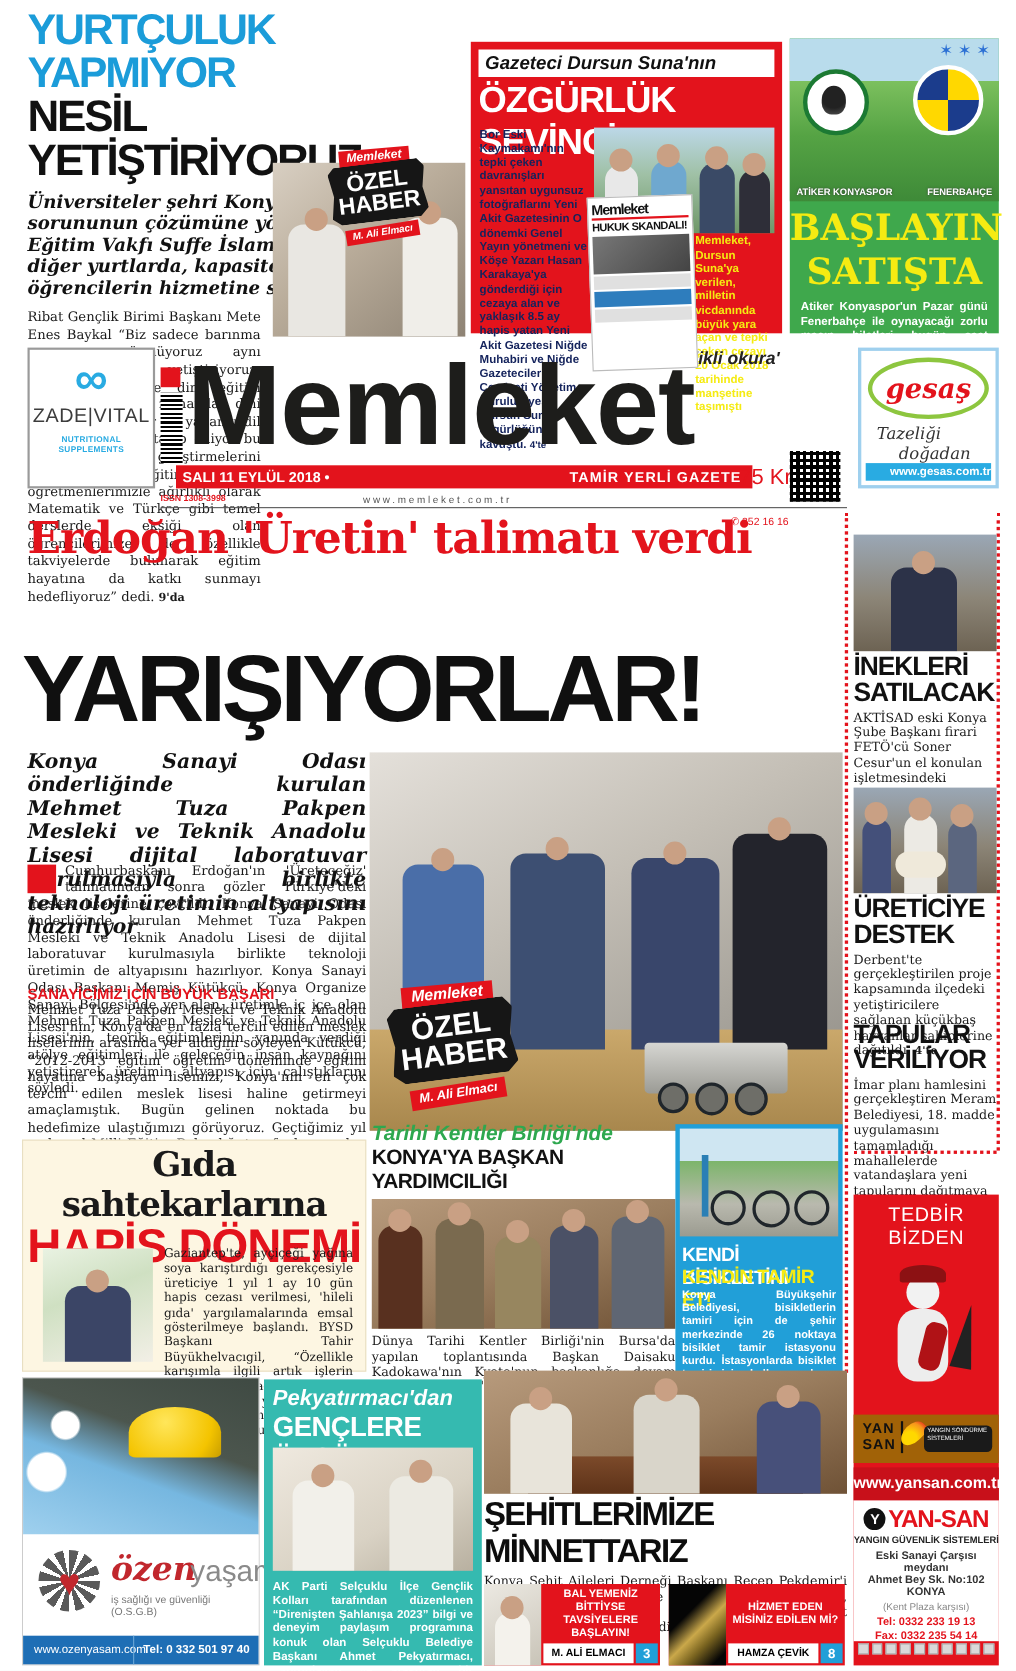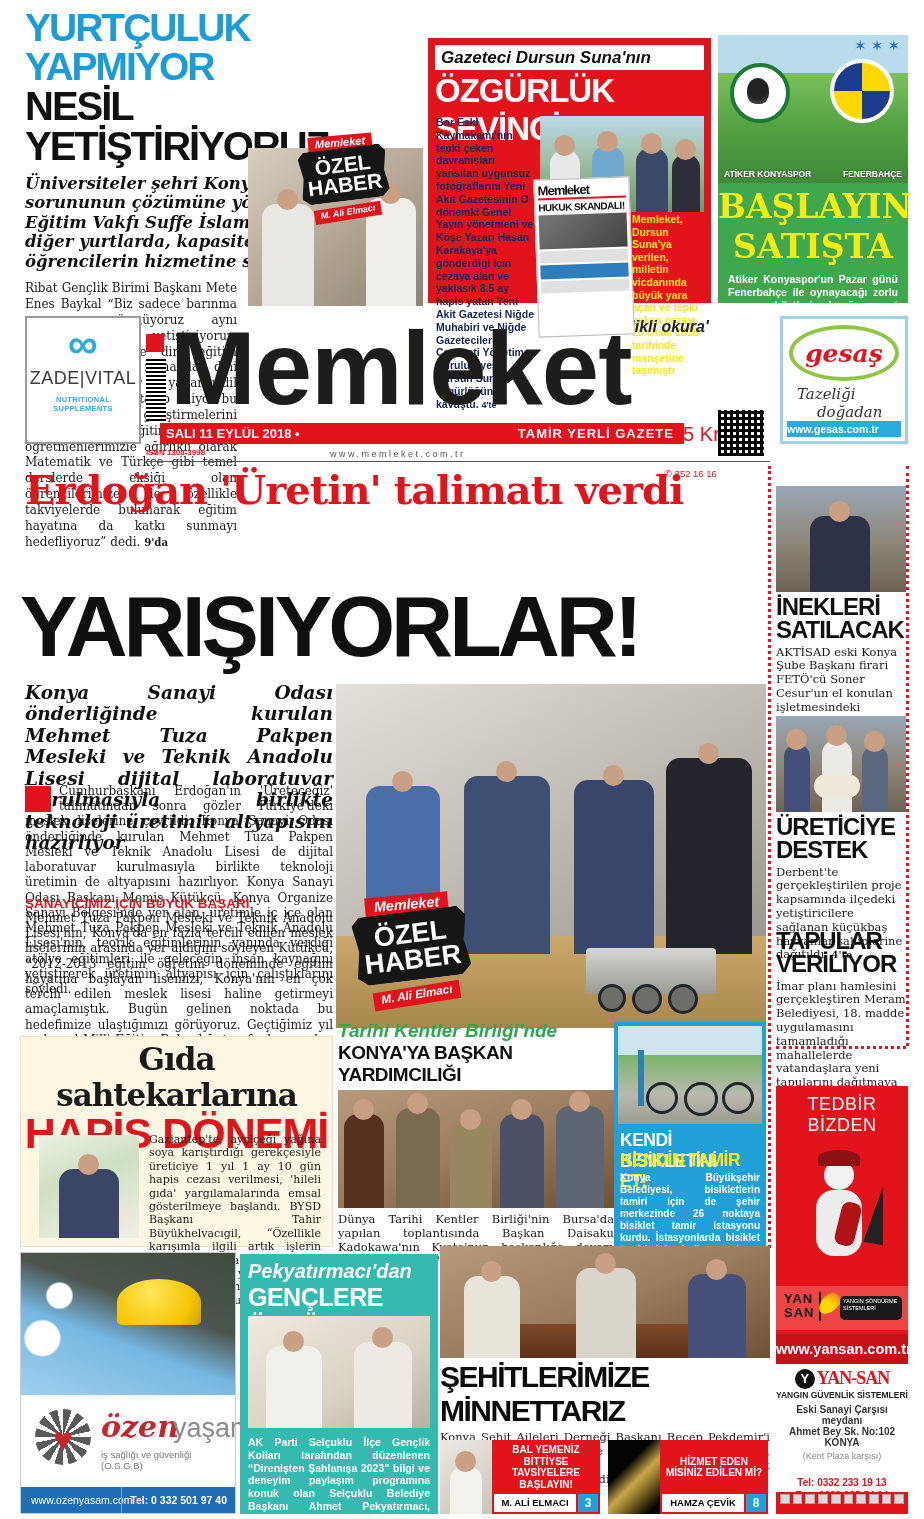--- a/index.html
+++ b/index.html
@@ -90,21 +90,21 @@
         background:repeating-linear-gradient(0deg,#000 0 3px,transparent 3px 6px),
                    repeating-linear-gradient(90deg,#000 0 3px,#fff 3px 6px);}
   .m-rule{left:146px;top:461px;width:624px;height:1px;background:#555;}
   .gesas{left:780px;top:316px;width:128px;height:128px;border:3px solid #9fd0ee;background:#fff;box-sizing:border-box;}
   .gesas .oval{margin:6px auto 0;width:102px;height:48px;border:4px solid #8dc63f;border-radius:50%;
                display:flex;align-items:center;justify-content:center;}
   .gesas .br{color:#e3131c;font-family:"DejaVu Serif",serif;font-style:italic;font-weight:bold;font-size:25px;}
   .gesas .s1{font-family:"DejaVu Serif",serif;font-style:italic;font-size:15px;color:#333;margin:4px 0 0 14px;}
   .gesas .s2{font-family:"DejaVu Serif",serif;font-style:italic;font-size:15px;color:#333;margin:0 0 0 34px;}
   .gesas .web{position:absolute;left:4px;right:4px;bottom:4px;background:#29abe2;color:#fff;
-              font-weight:bold;font-size:10.5px;text-align:left;line-height:16px;}
+              font-weight:bold;font-size:10.5px;text-align:right;line-height:16px;}
   
   .mk{left:25px;top:466px;color:#e3131c;font-weight:bold;font-size:40px;letter-spacing:-1px;font-family:"DejaVu Serif",serif;}
   .mh{left:20px;top:508px;width:752px;color:#101010;font-weight:bold;font-size:86px;
       letter-spacing:-4px;line-height:.92;}
   .mlead{left:25px;top:682px;width:308px;font-family:"DejaVu Serif",serif;font-weight:bold;font-style:italic;
          font-size:18.5px;line-height:1.16;color:#111;}
   .mbody{left:25px;top:784px;width:308px;font-family:"DejaVu Serif",serif;font-size:12px;line-height:1.27;}
   .redsq{float:left;width:26px;height:26px;background:#e3131c;margin:2px 8px 2px 0;}
   .msub{left:25px;top:896px;color:#e3131c;font-weight:bold;font-size:13.5px;}
   .mbody2{left:25px;top:911px;width:308px;font-family:"DejaVu Serif",serif;font-size:12px;line-height:1.27;}
@@ -182,36 +182,36 @@
   
   .yan{left:776px;top:1086px;width:132px;height:428px;background:#e3131c;}
   .yan .slog{color:#fff;font-size:18px;text-align:center;margin-top:8px;letter-spacing:.5px;}
   .fig{position:absolute;left:18px;top:60px;width:96px;height:130px;}
   .fig .head{position:absolute;left:30px;top:14px;width:30px;height:30px;border-radius:50%;background:#f2f2f2;}
   .fig .hat{position:absolute;left:24px;top:4px;width:42px;height:16px;border-radius:50% 50% 10% 10%;background:#8c1113;}
   .fig .bodyy{position:absolute;left:22px;top:44px;width:46px;height:66px;border-radius:18px;background:#ededed;}
   .fig .ext{position:absolute;left:44px;top:56px;width:20px;height:44px;border-radius:8px;background:#b01216;transform:rotate(14deg);}
   .fig .noz{position:absolute;left:74px;top:40px;width:0;height:0;border-left:10px solid transparent;
             border-right:10px solid transparent;border-bottom:58px solid #222;transform:rotate(10deg);}
-  .yan .lstrip{position:absolute;left:0;top:200px;width:132px;height:44px;background:#ef4444;}
+  .yan .lstrip{position:absolute;left:0;top:200px;width:132px;height:44px;background:#a16207;}
   .yan .ylog{position:absolute;left:8px;top:6px;color:#111;font-weight:bold;font-size:13px;line-height:1.1;letter-spacing:1px;border-right:2px solid #111;padding-right:5px;}
   .flame{position:absolute;left:46px;top:4px;width:16px;height:26px;border-radius:50% 0 50% 50%;transform:rotate(45deg);
          background:radial-gradient(circle at 60% 70%,#ffd800 30%,#f7941d 70%,#e3131c);}
   .yan .badge{position:absolute;left:64px;top:10px;width:62px;height:24px;background:#1a1a1a;border-radius:5px;
               color:#fff;font-size:5.5px;line-height:1.25;padding:2px 3px;box-sizing:border-box;}
   .yan .web{position:absolute;left:0;top:248px;width:132px;height:30px;background:#c8101a;color:#fff;
             font-weight:bold;font-size:14.5px;line-height:30px;text-align:center;}
   .yan .info{position:absolute;left:0;top:278px;width:132px;height:128px;background:#fff;text-align:center;}
   .ycirc{display:inline-block;vertical-align:middle;width:20px;height:20px;border-radius:50%;background:#111;color:#fff;
          font-weight:bold;font-size:13px;line-height:20px;text-align:center;margin-right:2px;}
-  .yan .brand{display:inline-block;vertical-align:middle;color:#e3131c;font-weight:bold;font-size:18px;letter-spacing:-1px;font-family:Liberation Serif, serif;}
+  .yan .brand{display:inline-block;vertical-align:middle;color:#e3131c;font-weight:bold;font-size:22px;letter-spacing:-1px;}
   .yan .sub{color:#222;font-weight:bold;font-size:8.5px;margin-top:1px;}
   .yan .a1{color:#333;font-weight:bold;font-size:10px;margin-top:4px;}
   .yan .a3{color:#888;font-size:9px;margin-top:3px;}
-  .yan .tel{color:#e3131c;font-weight:bold;font-size:10px;margin-top:16px;line-height:1.25;}
+  .yan .tel{color:#e3131c;font-weight:bold;font-size:10px;margin-top:3px;line-height:1.25;}
   .payrow{position:absolute;left:4px;top:408px;width:124px;height:10px;display:flex;gap:3px;}
   .payrow span{flex:1;background:#d9d9d9;border:1px solid #aaa;height:8px;}
 </style>
 </head>
 <body>
 
 <div class="page">
 
   <section class="abs yurt">
     <h1 class="k1">YURTÇULUK YAPMIYOR</h1>

